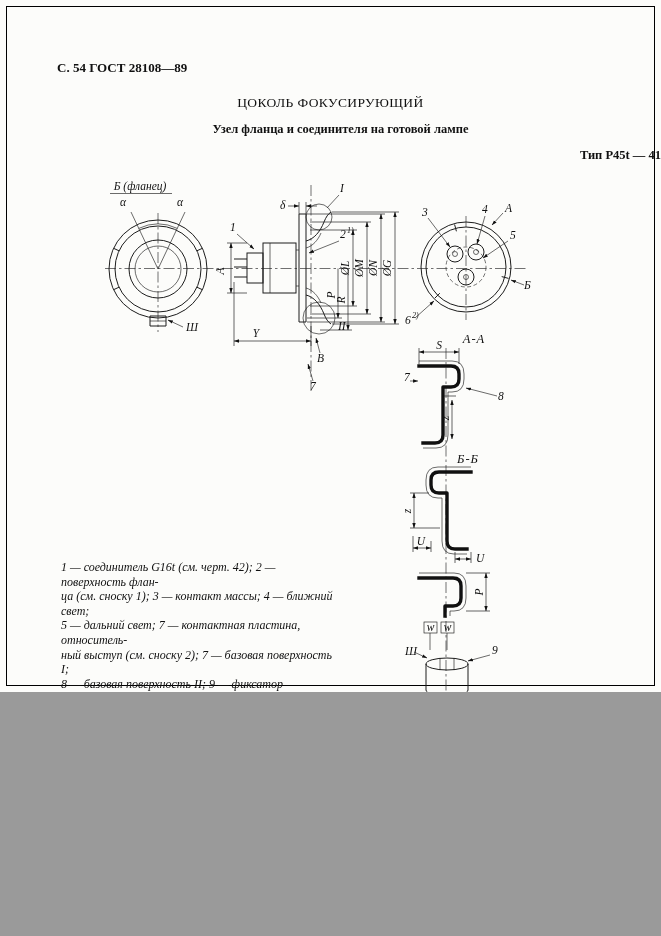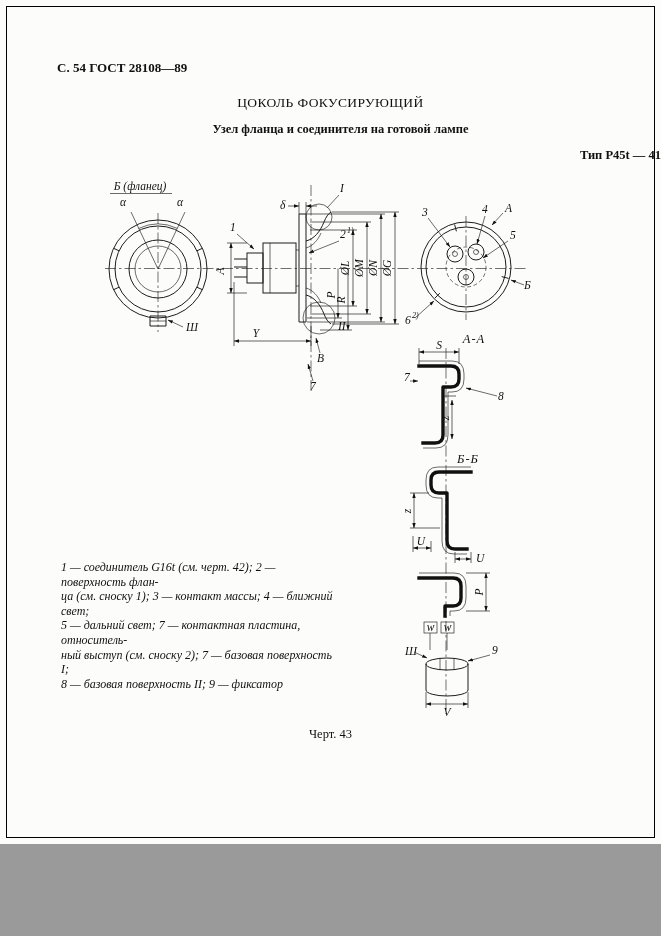--- a/index.html
+++ b/index.html
@@ -1,18 +1,18 @@
 <!DOCTYPE html>
 <html><head>
 <meta charset="utf-8">
 <style>
   * { margin:0; padding:0; box-sizing:border-box; }
   html,body { background:#9a9a9a; }
   .page {
-    position:relative; width:661px; height:844px; margin:0 auto;
+    position:relative; width:661px; height:692px; margin:0 auto;
     background:#fcfcfa; color:#111; overflow:hidden;
     font-family:"Liberation Serif", serif;
   }
   .frame { position:absolute; inset:6px; border:1.5px solid #000; }
   .header { position:absolute; left:57px; top:60px; font-weight:bold; font-size:13px; }
   .title { position:absolute; left:0; right:0; top:95px; text-align:center; font-weight:normal; font-size:13.5px; letter-spacing:.4px; }
   .subtitle { position:absolute; left:0; right:0; top:122px; text-align:center; font-weight:bold; font-size:12.5px;padding-left:20px; }
   .type-line { position:absolute; left:0; right:0; top:148px; text-align:right; font-weight:bold; font-size:12.5px; }
   .legend { position:absolute; left:61px; top:560px; width:280px; font-style:italic; font-size:12px; line-height:14.6px; }
   .legend .l5 { text-align:left; }

